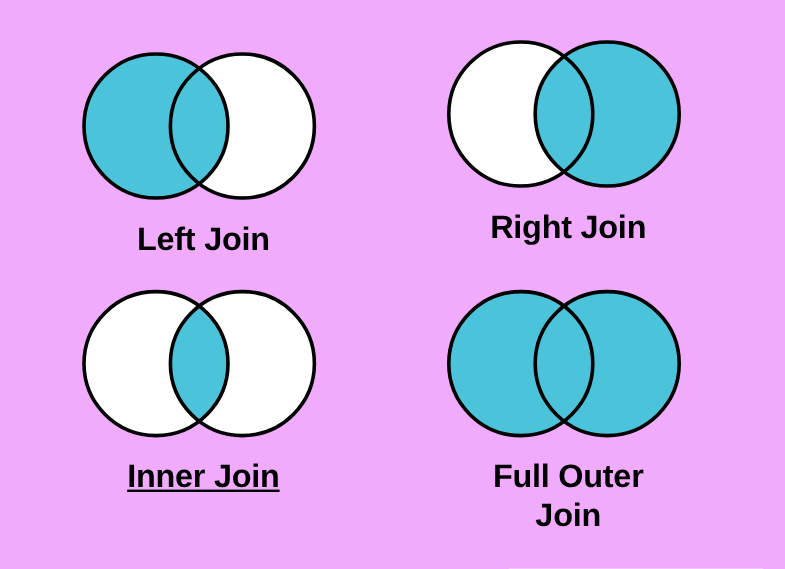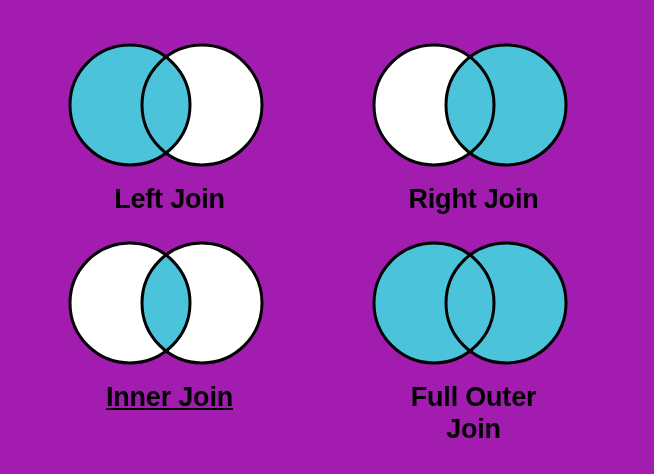--- a/index.html
+++ b/index.html
@@ -13,21 +13,21 @@
     background: #ffffff;
     font-family: "Liberation Sans", sans-serif;
     overflow: hidden;
     position: relative;
   }
 
   #board {
     position: relative;
     width: 654px;
     height: 474px;
-    background: #a21caf;
+    background: #f0abfc;
   }
 
   .join-cell {
     position: absolute;
     display: flex;
     flex-direction: column;
     align-items: center;
   }
 
   .venn-wrap {
@@ -51,21 +51,21 @@
     color: #000000;
     text-align: center;
     line-height: 1.18;
     letter-spacing: -0.2px;
     white-space: pre-line;
     width: 215px;
   }
 
   
   #cell-left-join   { left: 62px;  top: 40px;  }
-  #cell-right-join  { left: 366px; top: 40px;  }
+  #cell-right-join  { left: 366px; top: 30px;  }
   #cell-inner-join  { left: 62px;  top: 238px; text-decoration: underline; }
   #cell-full-outer-join { left: 366px; top: 238px; }
 </style>
 </head>
 <body>
 
 <div id="board">
 
   <div class="join-cell" id="cell-left-join">
     <div class="venn-wrap">

